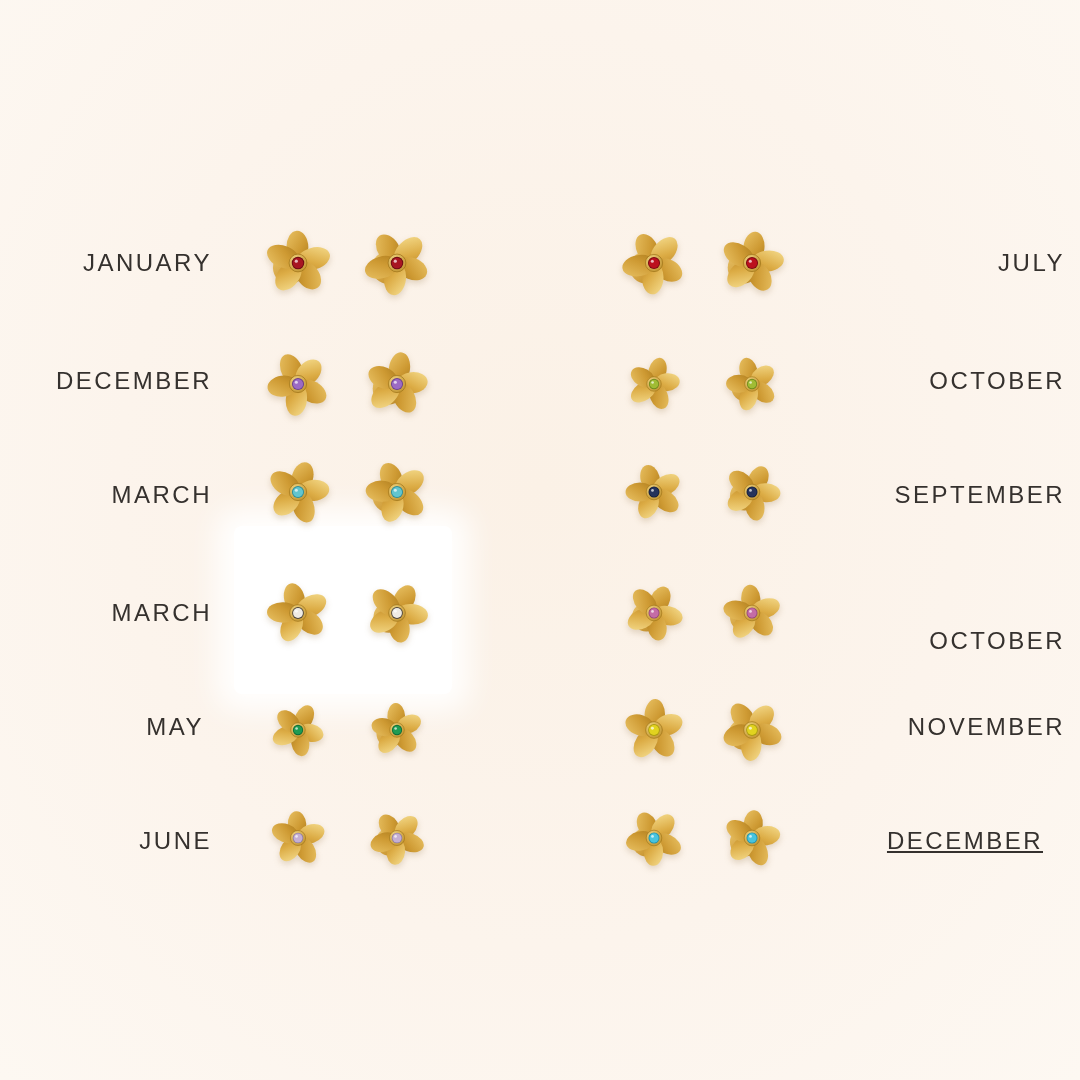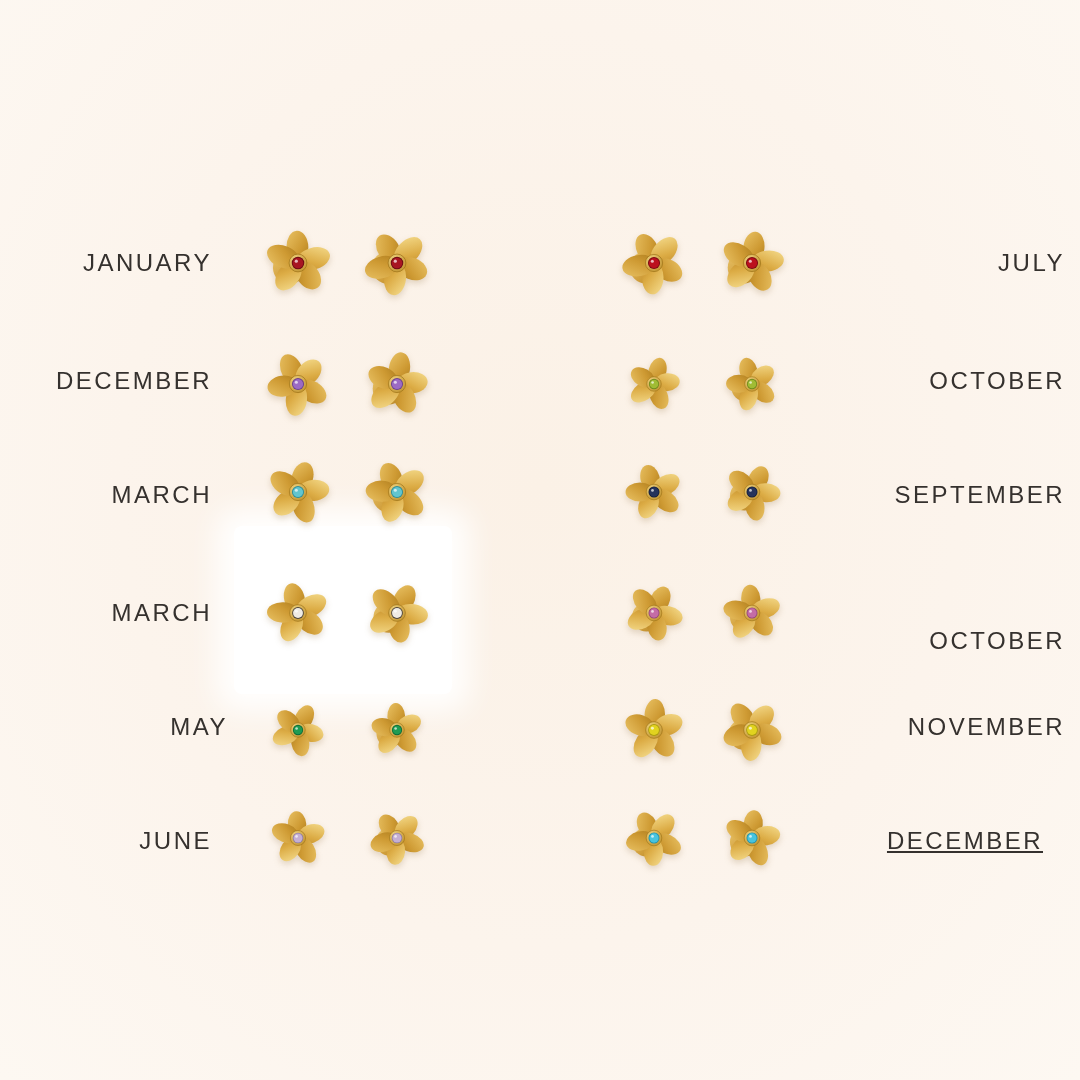--- a/index.html
+++ b/index.html
@@ -296,21 +296,21 @@
               <ellipse transform="rotate(314)" cx="0" cy="-24" rx="16.5" ry="26" fill="url(#pd3_1)"></ellipse>
               <circle r="13.5" fill="url(#bz3_1)" stroke="#9A7015" stroke-width="1"></circle>
               <circle r="9.5" fill="#4B443E"></circle>
               <circle r="8" fill="#EFEBE4"></circle>
               <circle cx="-2.6" cy="-2.8" r="2.4" fill="#FFFFFF" opacity="0.7"></circle>
             </g>
           </svg>
         </div>
       </div>
       <div>
-        <div class="month-label left" style="left: 56px; width: 172px; top: 715px;">MAY</div>
+        <div class="month-label left" style="left: 32px; width: 172px; top: 715px;">MAY</div>
         <div style="position: absolute; left: 271px; top: 703px;">
           <svg class="flower" width="54" height="54" viewBox="-50 -50 100 100">
             <defs>
               <linearGradient id="pl4_0" x1="0" y1="0" x2="1" y2="1">
                 <stop offset="0" stop-color="#F6DE90"></stop>
                 <stop offset="0.6" stop-color="#DCAC45"></stop>
                 <stop offset="1" stop-color="#C18A27"></stop>
               </linearGradient>
               <linearGradient id="pd4_0" x1="0" y1="0" x2="1" y2="1">
                 <stop offset="0" stop-color="#E9C264"></stop>

